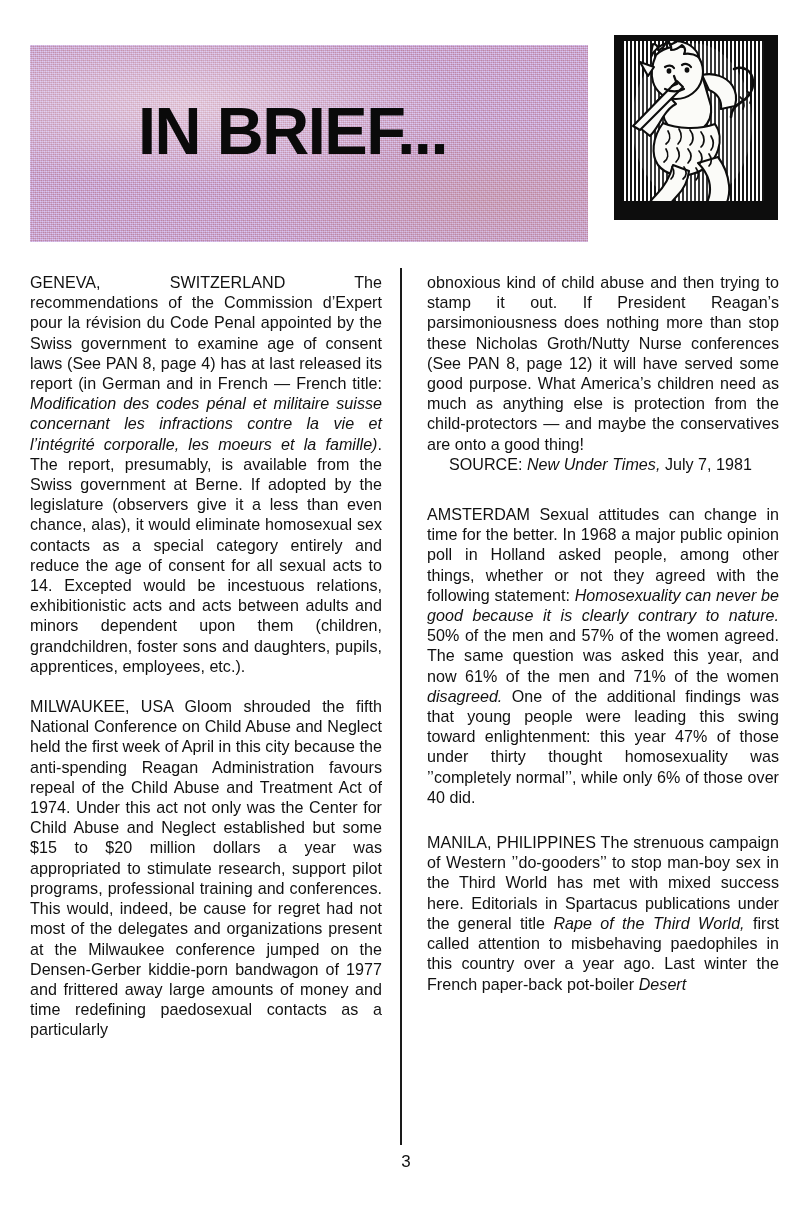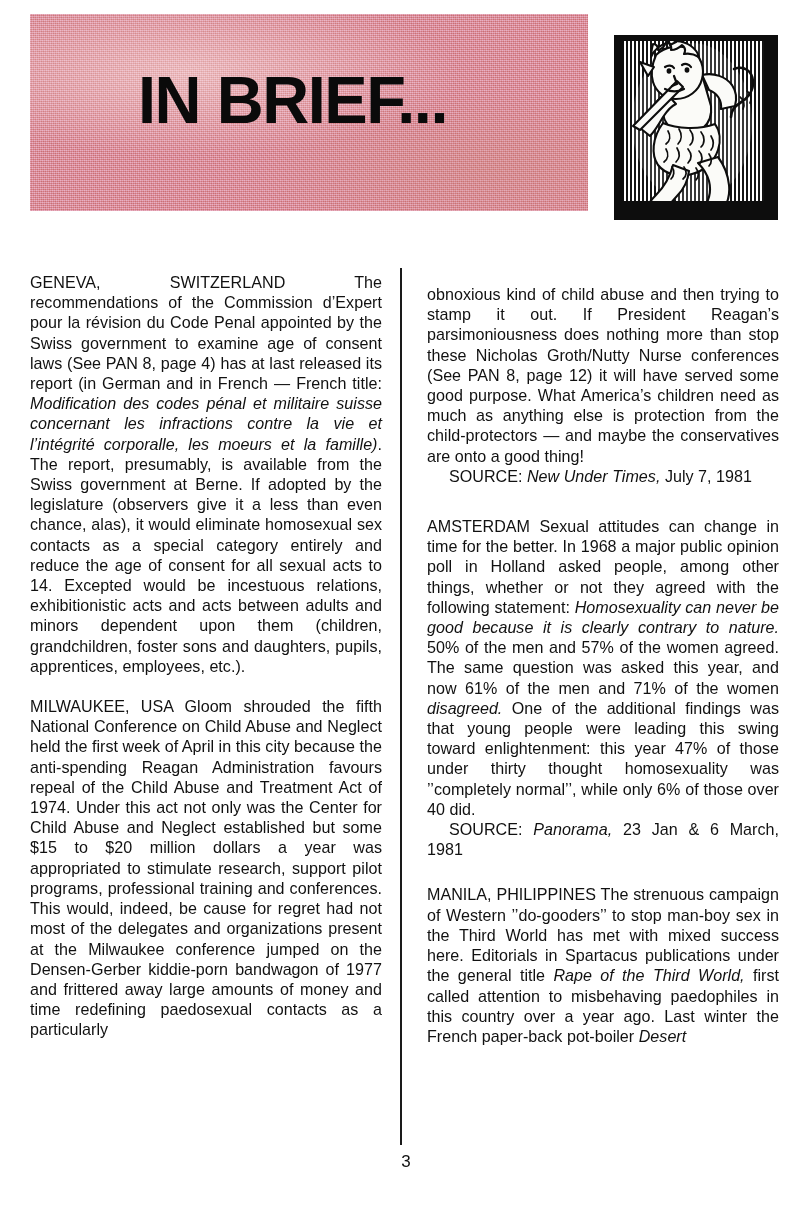--- a/index.html
+++ b/index.html
@@ -13,24 +13,24 @@
     position: relative;
     overflow: hidden;
     font-family: "Liberation Sans", sans-serif;
     color: #111111;
   }
 
   
   #masthead {
     position: absolute;
     left: 30px;
-    top: 14px;
+    top: 45px;
     width: 558px;
     height: 197px;
-    background: #be185d;
+    background: #8b5cf6;
     overflow: hidden;
   }
   #masthead .grain {
     position: absolute;
     inset: 0;
     background-image:
       repeating-linear-gradient(0deg,
         rgba(255,255,255,0.34) 0px, rgba(255,255,255,0.34) 1px,
         rgba(205,142,115,0.30) 1px, rgba(205,142,115,0.30) 2px),
       repeating-linear-gradient(90deg,
@@ -108,21 +108,21 @@
   .article p.continued { text-indent: 0; }
   .dateline { }
   .ital { font-style: italic; }
   .source-line {
     margin: 0;
     text-indent: 22px;
     text-align: justify;
   }
 
   
-  #art-milwaukee-cont { margin-bottom: 30px; margin-top: 12px; }
+  #art-milwaukee-cont { margin-bottom: 30px; }
   #art-amsterdam      { margin-bottom: 25px; }
 
   
   #page-number {
     position: absolute;
     left: 0;
     top: 1152px;
     width: 812px;
     text-align: center;
     font-size: 17px;
@@ -244,21 +244,20 @@
 
   <div class="column" id="col-right">
 
     <div class="article" id="art-milwaukee-cont">
       <p class="continued"><span>obnoxious kind of child abuse and then trying to stamp it out. If President Reagan’s parsimoniousness does nothing more than stop these Nicholas Groth/Nutty Nurse conferences (See PAN 8, page 12) it will have served some good purpose. What America’s children need as much as anything else is protection from the child-protectors — and maybe the conservatives are onto a good thing!</span></p>
       <p class="source-line"><span>SOURCE: </span><span class="ital">New Under Times,</span><span> July 7, 1981</span></p>
     </div>
 
     <div class="article" id="art-amsterdam">
       <p><span class="dateline">AMSTERDAM </span><span>Sexual attitudes can change in time for the better. In 1968 a major public opinion poll in Holland asked people, among other things, whether or not they agreed with the following statement: </span><span class="ital">Homosexuality can never be good because it is clearly contrary to nature.</span><span> 50% of the men and 57% of the women agreed. The same question was asked this year, and now 61% of the men and 71% of the women </span><span class="ital">disagreed.</span><span> One of the additional findings was that young people were leading this swing toward enlightenment: this year 47% of those under thirty thought homosexuality was ’’completely normal’’, while only 6% of those over 40 did.</span></p>
-      <p class="source-line"><span>SOURCE: </span><span class="ital">Panorama,</span><span> 23 Jan &amp; 6 March, 1981</span></p>
     </div>
 
     <div class="article">
       <p><span class="dateline">MANILA, PHILIPPINES </span><span>The strenuous campaign of Western ’’do-gooders’’ to stop man-boy sex in the Third World has met with mixed success here. Editorials in Spartacus publications under the general title </span><span class="ital">Rape of the Third World,</span><span> first called attention to misbehaving paedophiles in this country over a year ago. Last winter the French paper-back pot-boiler </span><span class="ital">Desert</span></p>
     </div>
 
   </div>
 </div>
 
 <div id="page-number">3</div>

